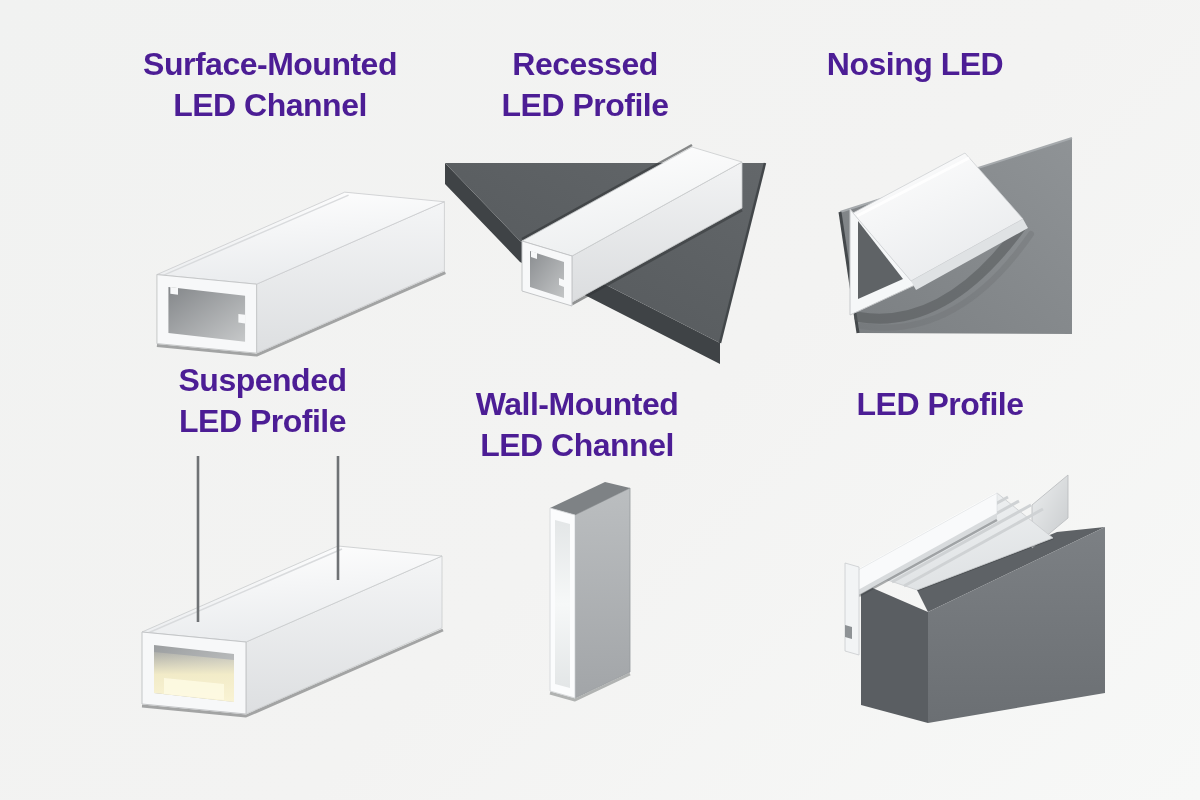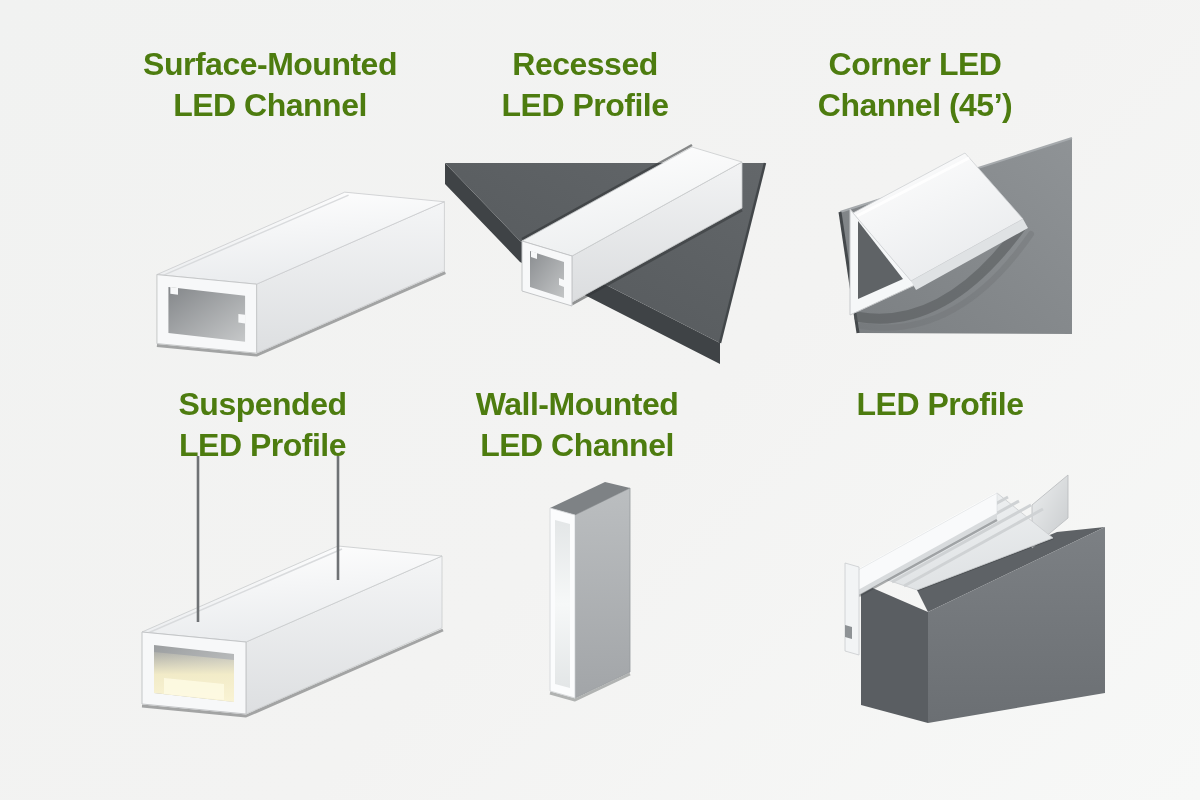--- a/index.html
+++ b/index.html
@@ -3,42 +3,41 @@
 <meta charset="utf-8">
 <style>
   html,body{margin:0;padding:0;}
   body{
     width:1200px;height:800px;position:relative;overflow:hidden;
     background:linear-gradient(135deg,#f1f2f1 0%,#f3f3f2 55%,#f7f8f7 100%);
     font-family:"Liberation Sans","DejaVu Sans",sans-serif;
   }
   .label{
     position:absolute;text-align:center;
-    font-weight:700;font-size:32px;line-height:1.28;color:#4d7c0f;
+    font-weight:700;font-size:32px;line-height:1.28;color:#4c1d95;
     letter-spacing:-0.5px;
   }
   .illus{position:absolute;}
   svg{display:block;}
 </style>
 </head>
 <body>
 
 <div class="label" style="left:70px;top:44px;width:400px;">
   <div>Surface-Mounted</div>
   <div>LED Channel</div>
 </div>
 <div class="label" style="left:430px;top:44px;width:310px;">
   <div>Recessed</div>
   <div>LED Profile</div>
 </div>
 <div class="label" style="left:760px;top:44px;width:310px;">
-  <div>Corner LED</div>
-  <div>Channel (45’)</div>
-</div>
-<div class="label" style="left:85px;top:384px;width:355px;">
+  <div>Nosing LED</div>
+</div>
+<div class="label" style="left:85px;top:360px;width:355px;">
   <div>Suspended</div>
   <div>LED Profile</div>
 </div>
 <div class="label" style="left:402px;top:384px;width:350px;">
   <div>Wall-Mounted</div>
   <div>LED Channel</div>
 </div>
 <div class="label" style="left:765px;top:384px;width:350px;">
   <div>LED Profile</div>
 </div>

